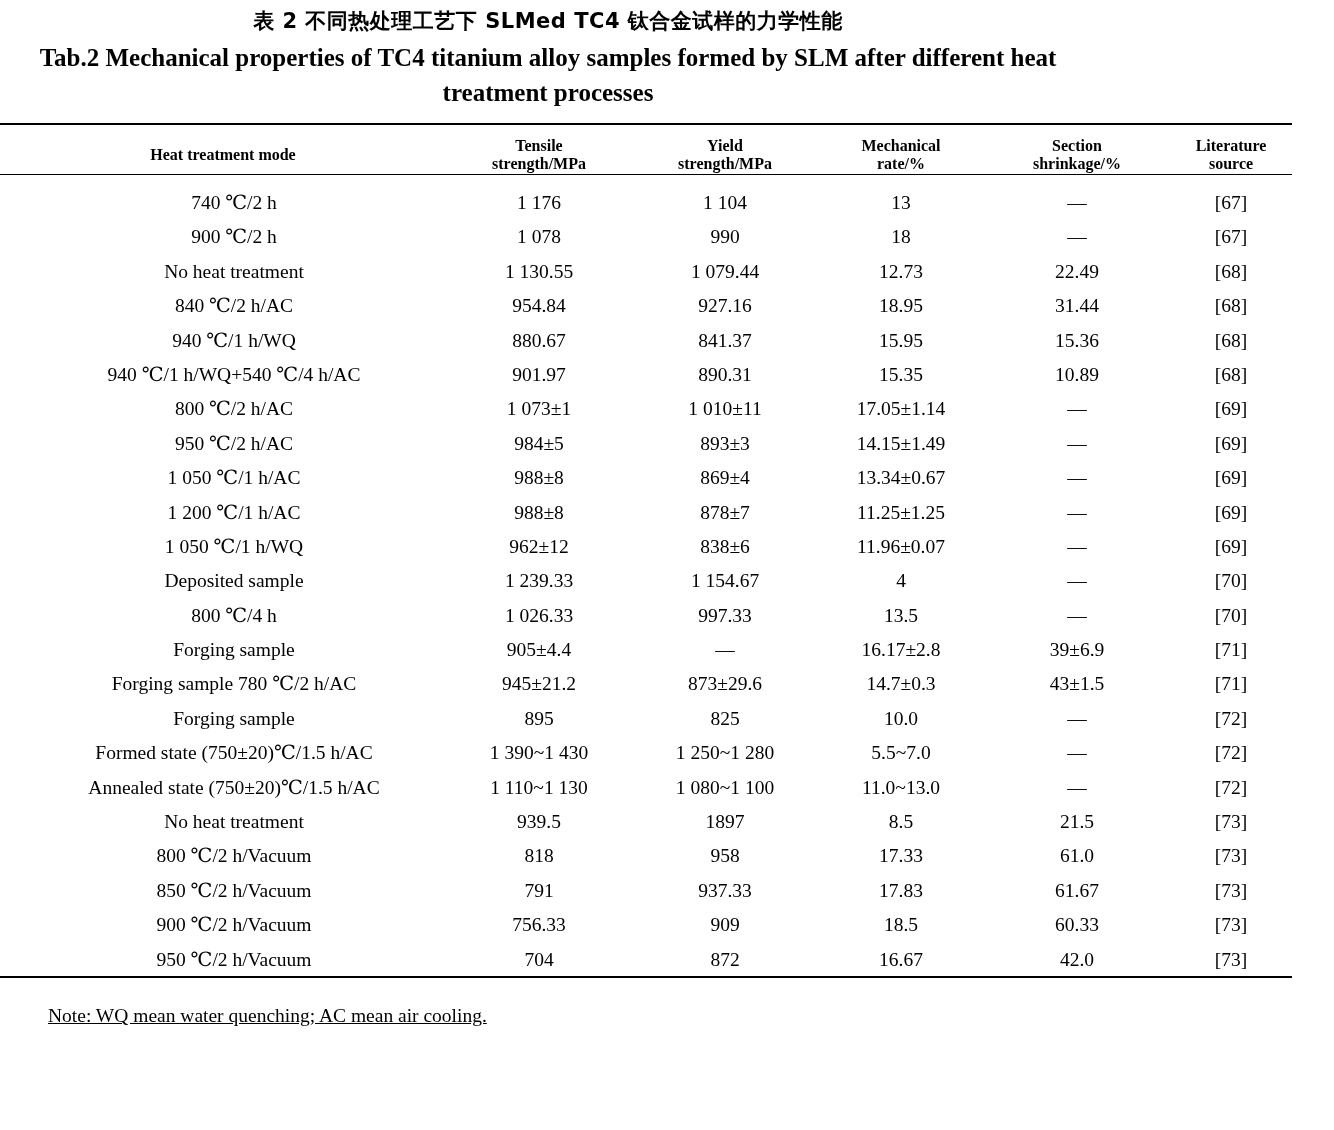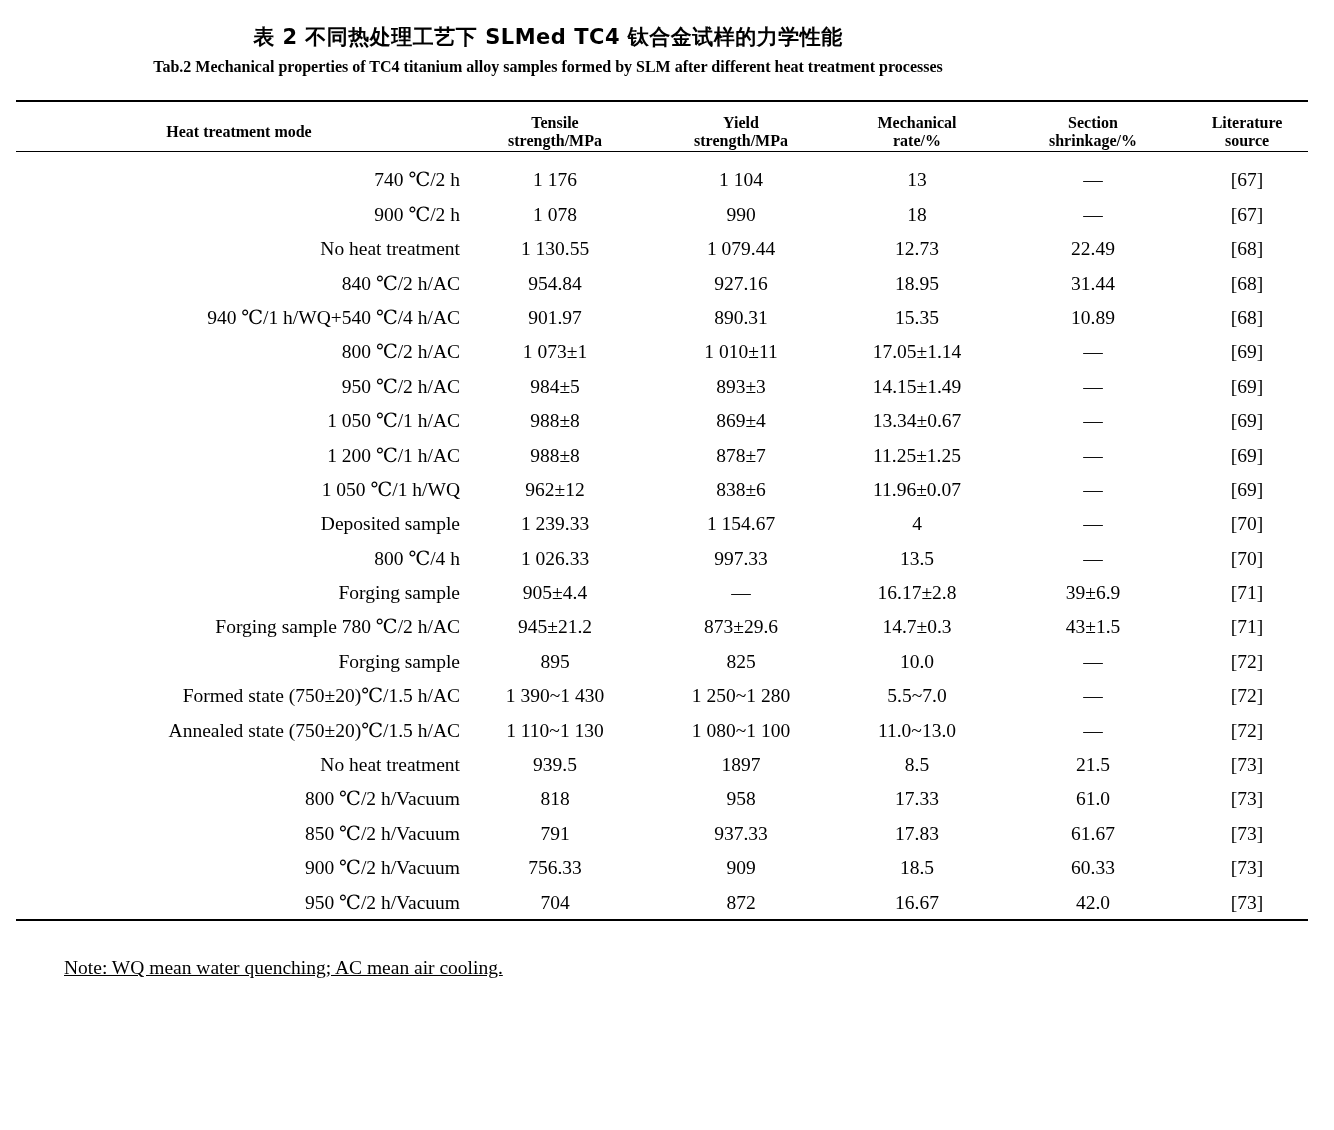--- a/index.html
+++ b/index.html
@@ -9,46 +9,46 @@
   }
   body {
     width: 1334px;
     height: 1130px;
     font-family: "Liberation Serif", "DejaVu Serif", serif;
     color: #000000;
     overflow: hidden;
   }
   .page {
     width: 1096px;
-    padding: 16px;
+    padding: 0;
     box-sizing: border-box;
   }
   .title-block {
     text-align: center;
     padding-top: 6px;
   }
   .title-cn {
     font-family: "DejaVu Sans", "Liberation Sans", sans-serif;
     font-size: 21px;
     font-weight: bold;
     letter-spacing: 0.5px;
     line-height: 1.5;
     padding-bottom: 2px;
   }
   .title-en {
     font-family: "Liberation Serif", "DejaVu Serif", serif;
-    font-size: 16px;
+    font-size: 25px;
     font-weight: bold;
     line-height: 1.4;
     padding-bottom: 6px;
   }
   table.props {
     border-collapse: collapse;
     width: 1292px;
-    margin: 16px auto;
+    margin: 7px auto;
     table-layout: fixed;
   }
   .rule-top td {
     border-top: 2.6px solid #000;
     padding: 0;
     height: 0;
     font-size: 0;
     line-height: 0;
   }
   .rule-mid td {
@@ -66,21 +66,21 @@
     line-height: 0;
   }
   table.props tbody td {
     font-size: 19.5px;
     padding: 5.5px 2px;
     text-align: center;
     line-height: 1.2;
     white-space: nowrap;
   }
   table.props tbody td.mode {
-    text-align: right;
+    text-align: center;
     padding-left: 24px;
   }
   col.c-mode   { width: 446px; }
   col.c-ts     { width: 186px; }
   col.c-ys     { width: 186px; }
   col.c-el     { width: 166px; }
   col.c-sec    { width: 186px; }
   col.c-lit    { width: 122px; }
   .note {
     font-size: 19.5px;
@@ -167,20 +167,28 @@
         </tr>
         <tr>
           <td class="mode">840  ℃/2 h/AC</td>
           <td>954.84</td>
           <td>927.16</td>
           <td>18.95</td>
           <td>31.44</td>
           <td>[68]</td>
         </tr>
         <tr>
+          <td class="mode">940  ℃/1 h/WQ</td>
+          <td>880.67</td>
+          <td>841.37</td>
+          <td>15.95</td>
+          <td>15.36</td>
+          <td>[68]</td>
+        </tr>
+        <tr>
           <td class="mode">940  ℃/1 h/WQ+540  ℃/4 h/AC</td>
           <td>901.97</td>
           <td>890.31</td>
           <td>15.35</td>
           <td>10.89</td>
           <td>[68]</td>
         </tr>
         <tr>
           <td class="mode">800  ℃/2 h/AC</td>
           <td>1 073±1</td>

